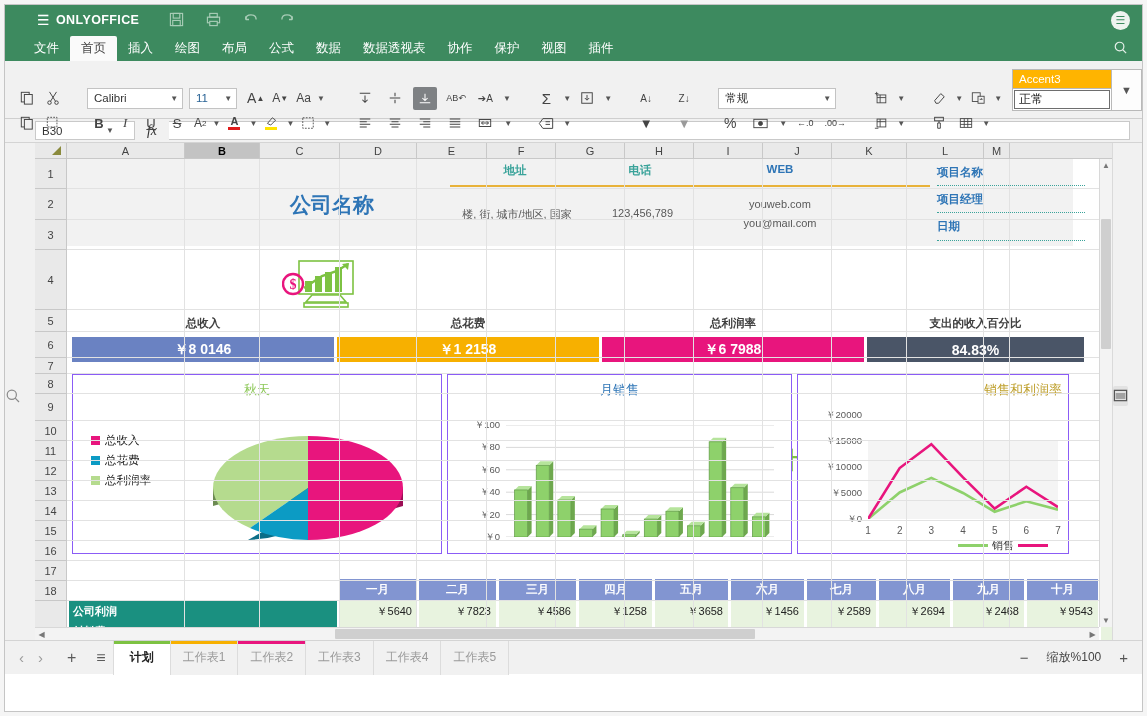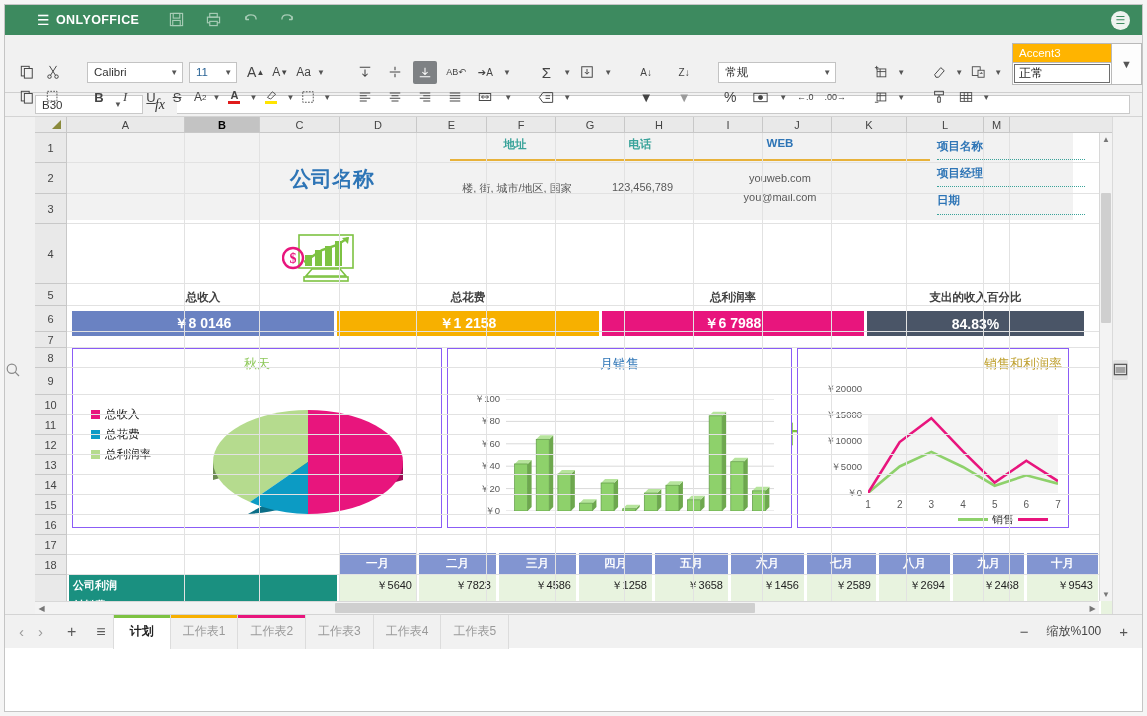--- a/index.html
+++ b/index.html
@@ -81,21 +81,21 @@
     width:30px; border:1px solid #b9b9b9; border-left:none; background:#fdfdfd;
     display:flex; align-items:center; justify-content:center; color:#555; font-size:11px;
   }
 
   
   .formulabar {
     height:24px; background:#f1f1f1; display:flex; align-items:center;
     border-bottom:1px solid #d4d4d4; padding-left:30px;
   }
   .namebox {
-    width:108px; height:19px; background:#fff; border:1px solid #c9c9c9;
+    width:100px; height:19px; background:#fff; border:1px solid #c9c9c9;
     display:flex; align-items:center; justify-content:space-between;
     padding:0 20px 0 6px; font-size:11.5px;
   }
   .fx { width:34px; text-align:center; font-style:italic; font-family:"Liberation Serif",serif; font-size:14px; color:#333; }
   .fml-input { flex:1; height:19px; background:#fff; border:1px solid #c9c9c9; border-left:none; margin-right:12px; }
 
   
   .main { display:flex; height:497px; }
   .lrail, .rrail {
     width:30px; background:#f1f1f1; display:flex; flex-direction:row;
@@ -231,20 +231,42 @@
             <path d="M13 8 Q13 3 7.5 3 Q2 3 2 8"></path>
             <path d="M13 8 l0 -3.5 M13 8 l-3.4 0"></path>
           </svg>
       </span>
     </div>
     <div class="tb-right">
       <div class="user-chip">☰</div>
     </div>
   </div>
 
+  <div class="tabsrow">
+    <div class="tabs" id="tabs">
+        <div class="tab">文件</div>
+        <div class="tab active">首页</div>
+        <div class="tab">插入</div>
+        <div class="tab">绘图</div>
+        <div class="tab">布局</div>
+        <div class="tab">公式</div>
+        <div class="tab">数据</div>
+        <div class="tab">数据透视表</div>
+        <div class="tab">协作</div>
+        <div class="tab">保护</div>
+        <div class="tab">视图</div>
+        <div class="tab">插件</div>
+      </div>
+    <div class="search-tb">
+      <svg viewBox="0 0 16 16" width="15" height="15" fill="none" stroke="currentColor" stroke-width="1.3">
+          <circle cx="7" cy="7" r="4.6"></circle>
+          <path d="M10.4 10.4 L14 14"></path>
+        </svg>
+    </div>
+  </div>
 
   <div class="toolbar">
 
     <div class="tgroup">
       <div class="trow">
         <div class="tbtn">
           <svg viewBox="0 0 16 16" width="14" height="14" fill="none" stroke="currentColor" stroke-width="1.1">
               <rect x="1.5" y="1.5" width="9" height="11"></rect>
               <rect x="5" y="4" width="9" height="11" fill="#f1f1f1"></rect>
             </svg>

